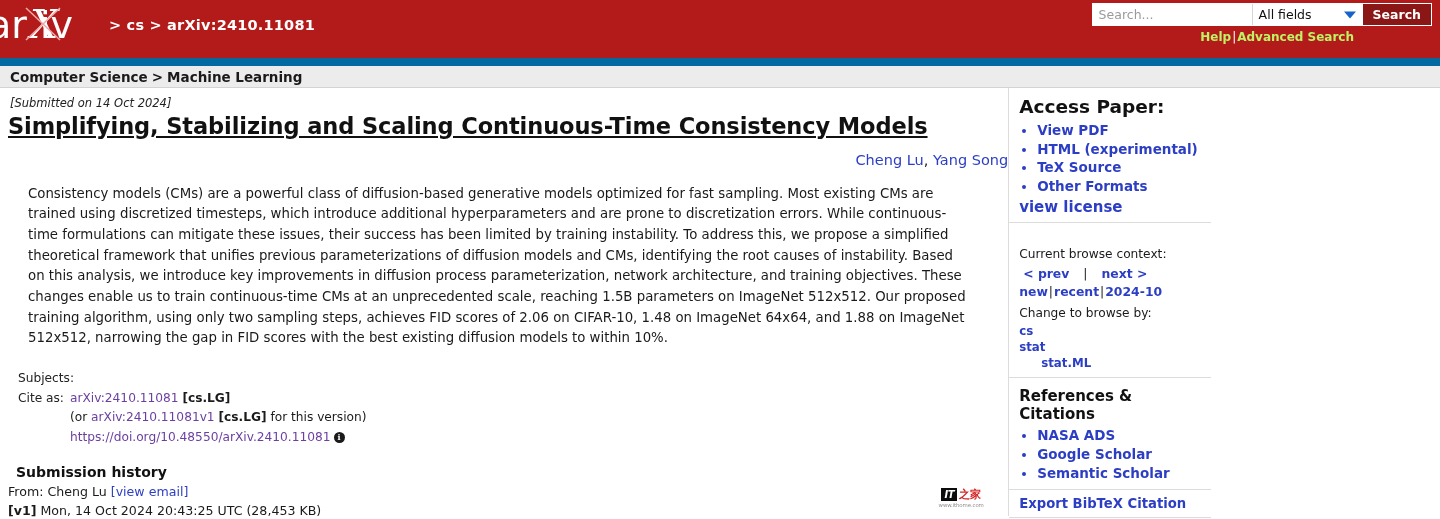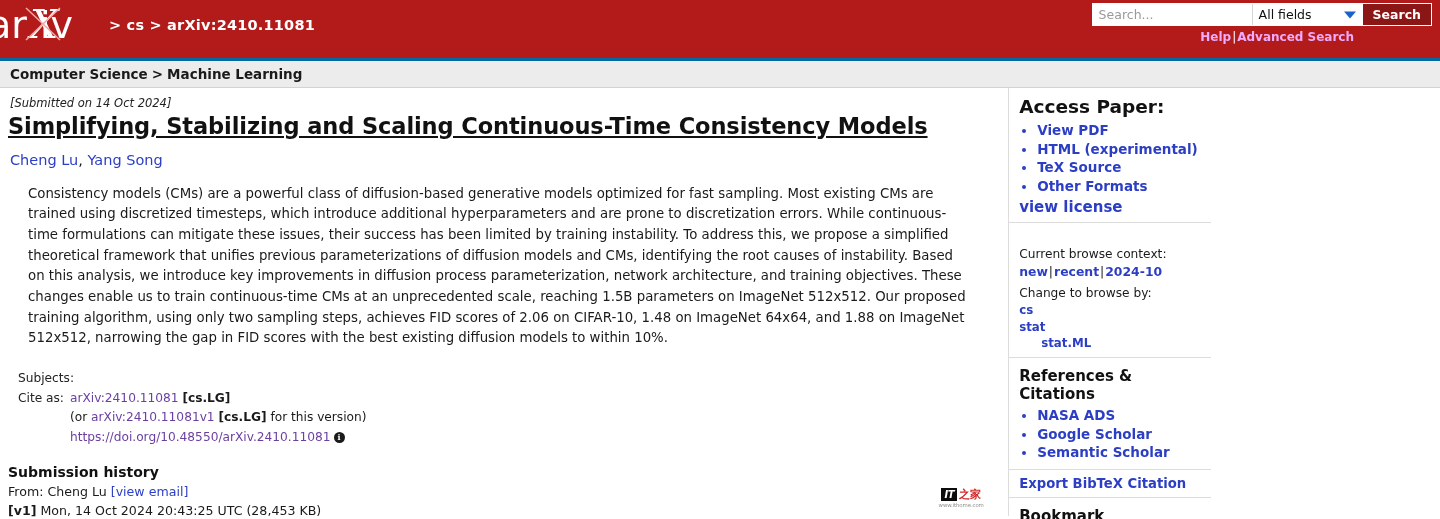--- a/index.html
+++ b/index.html
@@ -92,28 +92,28 @@
     padding: 0 10px;
     cursor: pointer;
   }
   .help-row {
     margin-top: 4px;
     font-size: 12px;
     font-weight: bold;
     color: #fff;
     padding-right: 78px;
   }
-  .help-row a { color: #f0abfc; text-decoration: none; }
+  .help-row a { color: #bef264; text-decoration: none; }
   .help-row .sep { font-weight: normal; padding: 0 1px; }
 
   
   .subheader {
     width: 1440px; height: 30px;
     background: #ececec;
-    border-top: 3px solid #0369a1;
+    border-top: 8px solid #0369a1;
     border-bottom: 1px solid #d3d3d3;
     display: flex;
     align-items: center;
     padding-left: 10px;
     font-size: 13.5px;
     font-weight: bold;
     color: #1a1a1a;
   }
   .subheader a { color: #1a1a1a; text-decoration: none; }
 
@@ -150,20 +150,21 @@
     padding-left: 8px;
     margin: 0 0 12px 0;
     letter-spacing: -.1px;
     line-height: 1.15;
     text-decoration: underline;
   }
   .authors {
     padding-left: 10px;
     font-size: 14.5px;
     margin-bottom: 16px;
+    text-align: right;
   }
   .authors a { color: #2c3ec4; text-decoration: none; }
   .authors .comma { color: #222; }
 
   .abstract {
     padding: 0 40px 0 28px;
     font-size: 13.3px;
     line-height: 1.55;
     color: #1a1a1a;
     text-align: left;
@@ -201,20 +202,21 @@
     font-family: "DejaVu Serif", serif;
   }
 
   .sub-hist-title {
     font-size: 14px;
     font-weight: bold;
     color: #111;
     padding-left: 8px;
     margin-top: 16px;
     margin-bottom: 3px;
+    margin-left: 8px;
   }
   .sub-hist-line {
     padding-left: 8px;
     font-size: 12.6px;
     color: #1a1a1a;
     line-height: 1.5;
   }
   .sub-hist-line a { color: #2c3ec4; text-decoration: none; }
   .sub-hist-line b { font-weight: bold; }
 
@@ -422,20 +424,21 @@
         <li><a href="#">View PDF</a></li>
         <li><a href="#">HTML (experimental)</a></li>
         <li><a href="#">TeX Source</a></li>
         <li><a href="#">Other Formats</a></li>
       </ul>
       <div class="view-license">view license</div>
     </div>
 
     <div class="side-sec bordered">
       <div class="ctx-label">Current browse context:</div>
+      <div class="prevnext"><a href="#">&lt; prev</a><span class="bar">|</span><a href="#">next &gt;</a></div>
       <div class="newrecent"><a href="#">new</a><span class="sep">|</span><a href="#">recent</a><span class="sep">|</span><a href="#">2024-10</a></div>
       <div class="browse-by">Change to browse by:</div>
       <div class="browse-item"><a href="#">cs</a></div>
       <div class="browse-item"><a href="#">stat</a></div>
       <div class="browse-item indent"><a href="#">stat.ML</a></div>
     </div>
 
     <div class="side-sec bordered">
       <div class="side-h sm">References &amp; Citations</div>
       <ul class="side-list">

